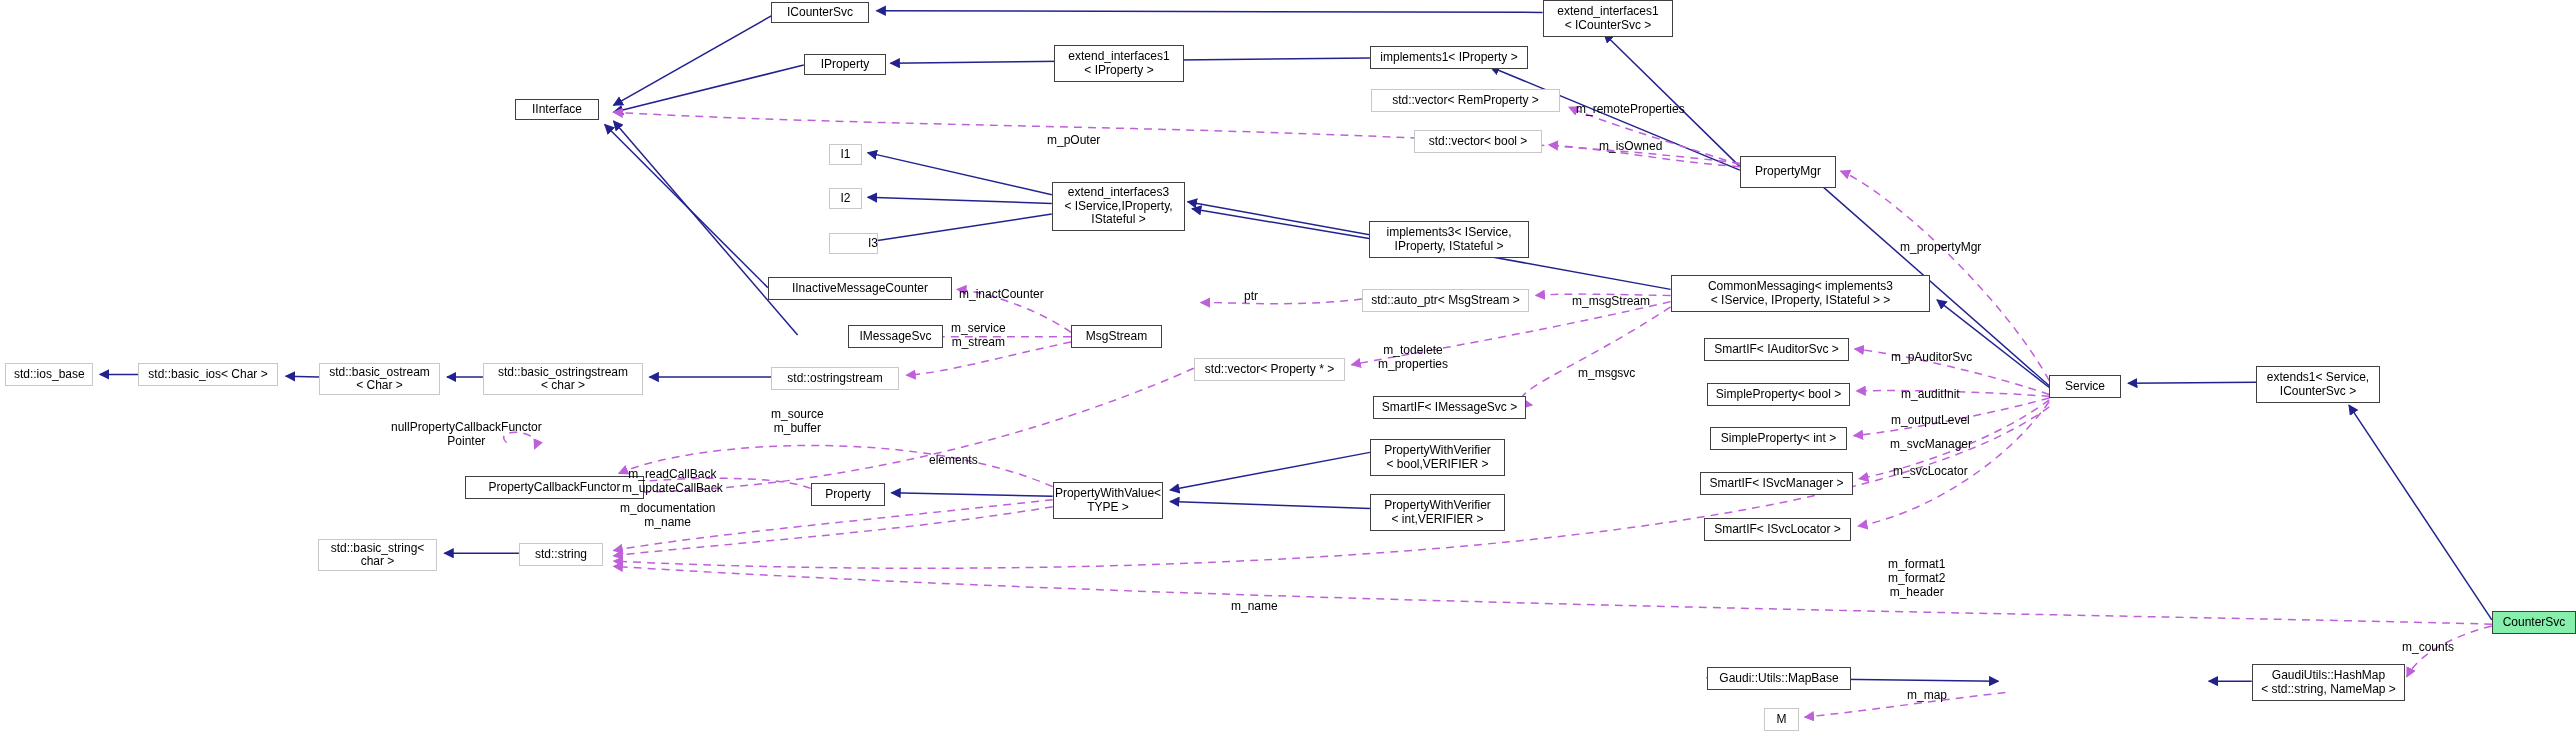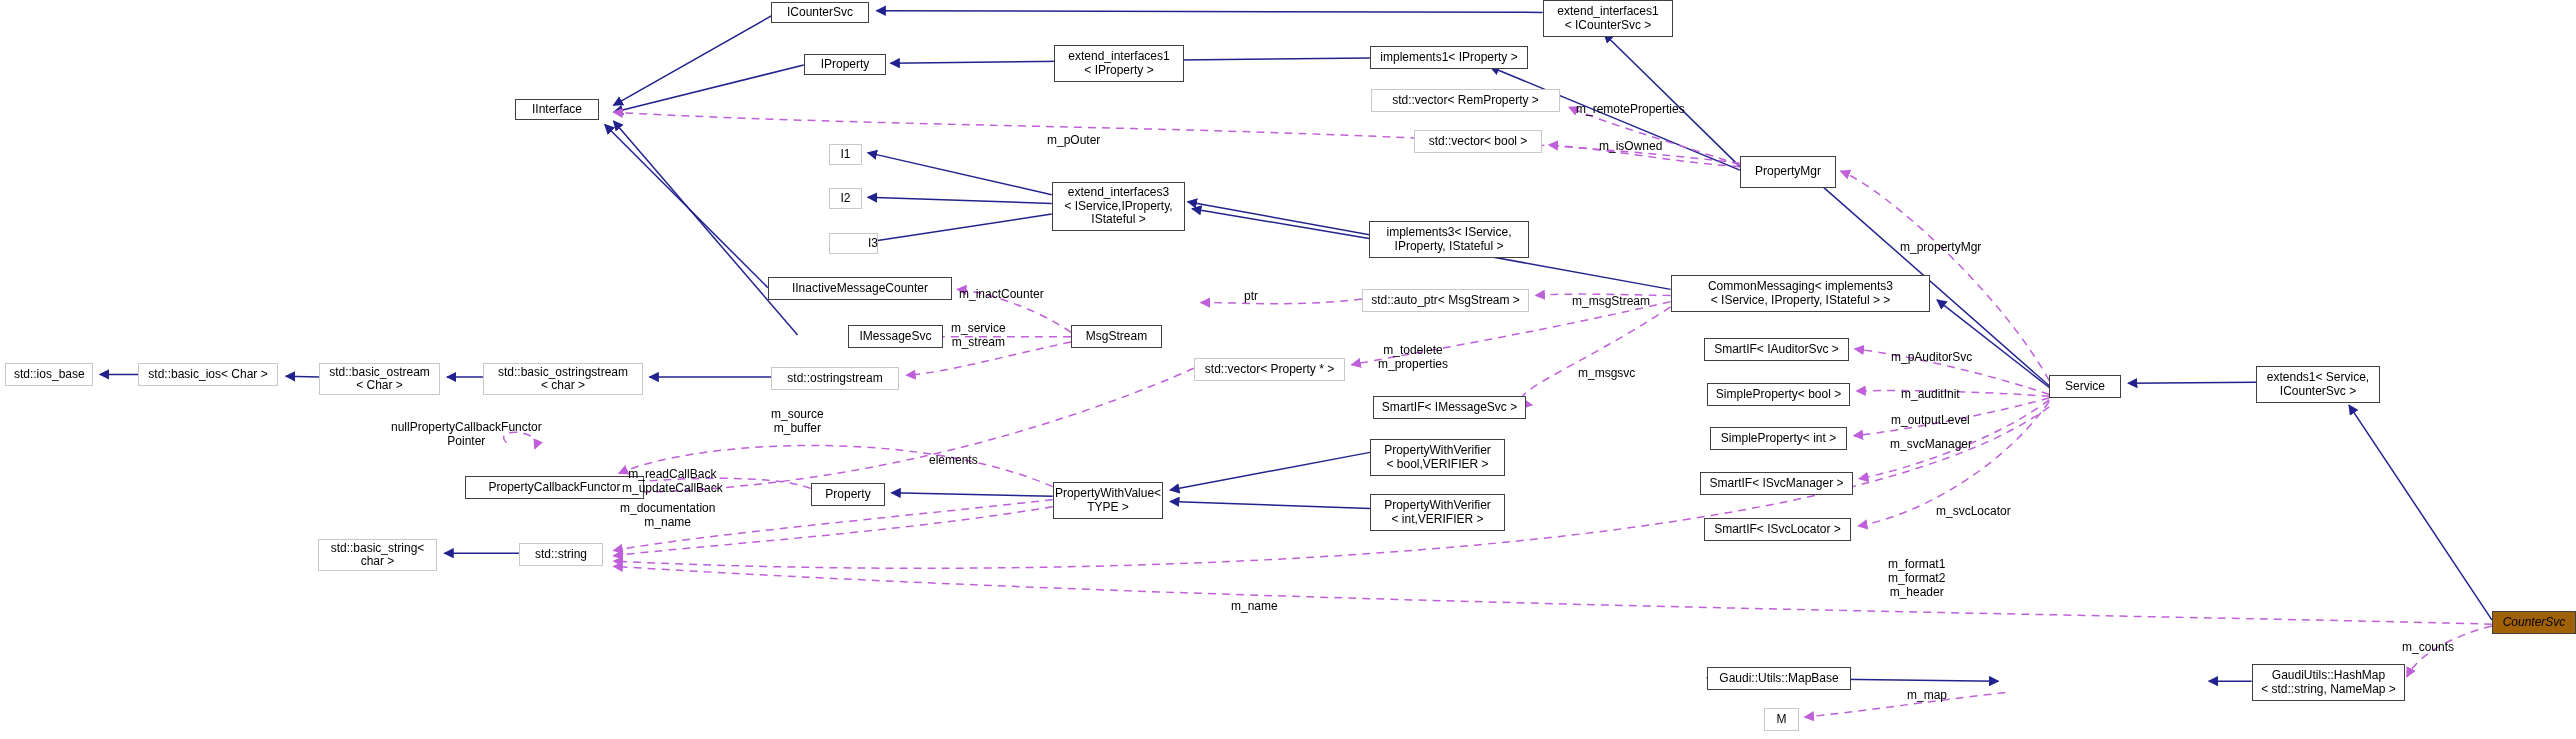--- a/index.html
+++ b/index.html
@@ -4,21 +4,21 @@
 <style>
   html,body{margin:0;padding:0;background:#ffffff;}
   #canvas{position:relative;width:2576px;height:740px;background:#ffffff;
           font-family:"Liberation Sans","DejaVu Sans",sans-serif;overflow:hidden;}
   svg.edges{position:absolute;left:0;top:0;width:2576px;height:740px;pointer-events:none;}
   .node{position:absolute;box-sizing:border-box;display:flex;align-items:center;justify-content:center;
         text-align:center;line-height:1.12;background:#ffffff;color:#000000;
         font-size:12px;padding:1.8px 4.4px;z-index:5;white-space:pre-line;}
   .b-dark{border:1.4px solid #404040;}
   .b-light{border:1.2px solid #c8c8c8;}
-  .b-shade{border:1.4px solid #404040;background:#a16207;font-style:italic;}
+  .b-shade{border:1.4px solid #404040;background:#86efac;}
   .elabel{position:absolute;font-size:12px;color:#000000;white-space:pre-line;
           text-align:center;line-height:1.15;z-index:6;}
 </style>
 </head>
 <body>
 
 <div id="canvas">
 
   <svg class="edges" viewBox="0 0 2939 844">
     <defs>
@@ -157,21 +157,21 @@
 m_stream</div>
     <div class="elabel" style="left: 1244px; top: 290px;">ptr</div>
     <div class="elabel" style="left: 1572px; top: 295px;">m_msgStream</div>
     <div class="elabel" style="left: 1378px; top: 344px;">m_todelete
 m_properties</div>
     <div class="elabel" style="left: 1578px; top: 367px;">m_msgsvc</div>
     <div class="elabel" style="left: 1891px; top: 351px;">m_pAuditorSvc</div>
     <div class="elabel" style="left: 1901px; top: 388px;">m_auditInit</div>
     <div class="elabel" style="left: 1891px; top: 414px;">m_outputLevel</div>
     <div class="elabel" style="left: 1890px; top: 438px;">m_svcManager</div>
-    <div class="elabel" style="left: 1936px; top: 465px; margin-top: 40px;">m_svcLocator</div>
+    <div class="elabel" style="left: 1893px; top: 465px;">m_svcLocator</div>
     <div class="elabel" style="left: 771px; top: 408px;">m_source
 m_buffer</div>
     <div class="elabel" style="left: 391px; top: 421px;">nullPropertyCallbackFunctor
 Pointer</div>
     <div class="elabel" style="left: 622px; top: 468px;">m_readCallBack
 m_updateCallBack</div>
     <div class="elabel" style="left: 620px; top: 502px;">m_documentation
 m_name</div>
     <div class="elabel" style="left: 929px; top: 454px;">elements</div>
     <div class="elabel" style="left: 1888px; top: 558px;">m_format1

